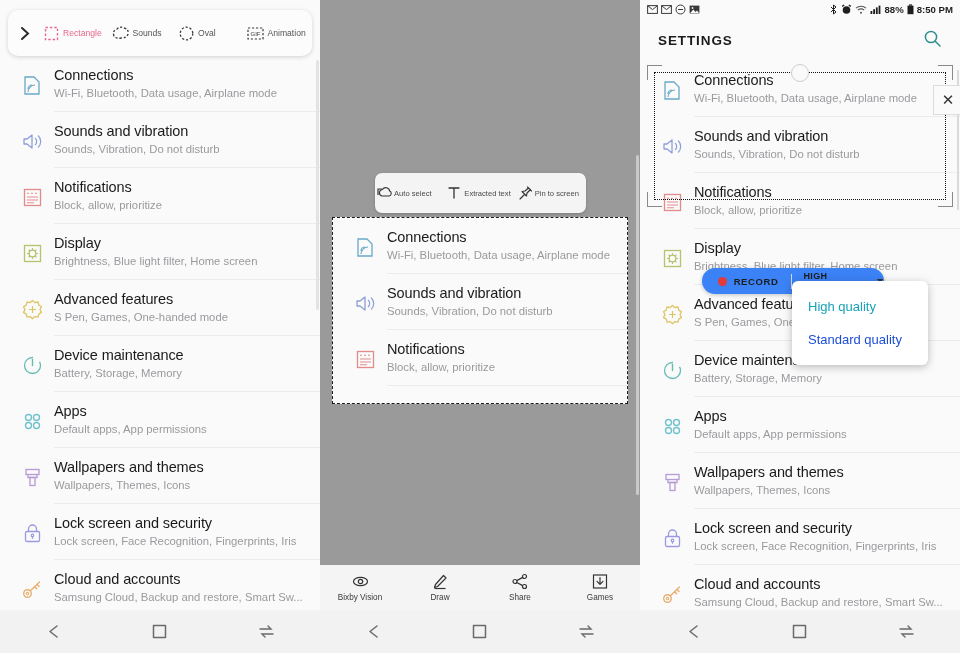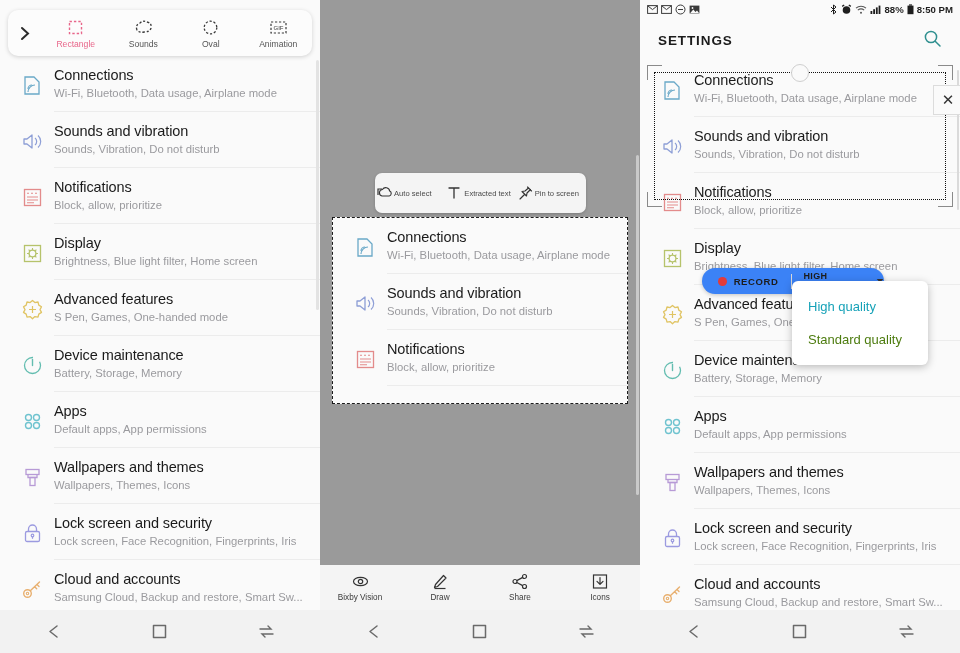--- a/index.html
+++ b/index.html
@@ -26,21 +26,21 @@
             display: flex; align-items: center; justify-content: space-around; }
   .navbar .nb { width: 34px; height: 26px; display: flex; align-items: center; justify-content: center; }
 
   
   .ghost-head { position: absolute; top: 30px; left: 20px; font-size: 14px; font-weight: bold;
                 color: #e9e9ec; letter-spacing: 1px; }
   .select-toolbar { position: absolute; top: 10px; left: 8px; width: 304px; height: 46px;
                     background: #fcfcfc; border-radius: 10px; box-shadow: 0 1px 4px rgba(0,0,0,.17);
                     display: flex; align-items: center; }
   .st-arrow { width: 34px; display: flex; align-items: center; justify-content: center; font-size: 15px; color: #2b2b2b; }
-  .st-item { flex: 1; display: flex; flex-direction: column; align-items: center; gap: 2px; }
+  .st-item { flex: 1; display: flex; flex-direction: row; align-items: center; gap: 2px; }
   .st-item .lbl { font-size: 8.6px; color: #555; }
   .st-item.active .lbl { color: #e8668a; }
 
   
   .dim { position: absolute; inset: 0; background: #9a9a9a; }
   .dim-scroll { position: absolute; right: 1px; top: 155px; width: 3px; height: 340px; background: #c9c9c9; border-radius: 2px; }
   .float-toolbar { position: absolute; top: 173px; left: 55px; width: 211px; height: 40px;
                    background: #f4f4f4; border-radius: 7px; display: flex; align-items: center;
                    box-shadow: 0 1px 3px rgba(0,0,0,.2); }
   .ft-item { flex: 1; display: flex; flex-direction: row; align-items: center; gap: 1px; }
@@ -74,21 +74,21 @@
                font-size: 15px; color: #333; }
   .record-pill { position: absolute; top: 268px; left: 62px; width: 182px; height: 26px; background: #3b82f6;
                  border-radius: 14px; box-shadow: 0 1px 4px rgba(0,0,0,.22); display: flex; align-items: center; }
   .rec-dot { width: 9px; height: 9px; border-radius: 50%; background: #e23b3b; margin-left: 16px; }
   .rec-lbl { font-size: 9.5px; font-weight: bold; color: #1d1d1d; letter-spacing: .6px; margin-left: 7px; }
   .rec-sep { width: 1px; height: 15px; background: #d8d8d8; margin-left: 13px; }
   .rec-q { font-size: 9px; font-weight: bold; color: #1d1d1d; letter-spacing: .4px; margin-left: 11px; }
   .rec-caret { margin-left: 6px; font-size: 7px; color: #333; }
   .qmenu { position: absolute; top: 281px; left: 152px; width: 136px; background: #fff; border-radius: 6px;
            box-shadow: 0 2px 9px rgba(0,0,0,.26); padding: 9px 0; }
-  .qmenu .qi { padding: 9px 16px; font-size: 13px; color: #4d7c0f; }
+  .qmenu .qi { padding: 9px 16px; font-size: 13px; color: #1d4ed8; }
   .qmenu .qi.sel { color: #17a2b8; }
   .p3-scroll { position: absolute; right: 1px; top: 70px; width: 2.5px; height: 140px; background: #dadada; border-radius: 2px; }
 </style>
 </head>
 <body>
 
 <div class="stage">
 
   <div class="panel">
     <div class="ghost-head">SETTINGS</div>
@@ -397,21 +397,21 @@
             <circle cx="13.5" cy="13.5" r="2" fill="none" stroke="#333" stroke-width="1.2"></circle>
             <path d="M5.8 7.6 L11.7 4.4 M5.8 9.5 L11.7 12.6" stroke="#333" stroke-width="1.2"></path>
           </svg>
         <span class="lbl">Share</span>
       </div>
       <div class="ab-item">
         <svg width="18" height="17" viewBox="0 0 18 17">
             <rect x="2.5" y="2" width="13" height="13" fill="none" stroke="#333" stroke-width="1.2"></rect>
             <path d="M9 4.5 V11 M6 8.3 L9 11.3 L12 8.3" stroke="#333" stroke-width="1.2" fill="none" stroke-linecap="round" stroke-linejoin="round"></path>
           </svg>
-        <span class="lbl">Icons</span>
+        <span class="lbl">Games</span>
       </div>
     </div>
 
     <div class="navbar">
       <div class="nb">
           <svg width="17" height="15" viewBox="0 0 17 15">
             <path d="M12 2 L5 7.5 L12 13" stroke="#6a6a6a" stroke-width="1.5" fill="none" stroke-linecap="round" stroke-linejoin="round"></path>
           </svg>
         </div>
       <div class="nb">

